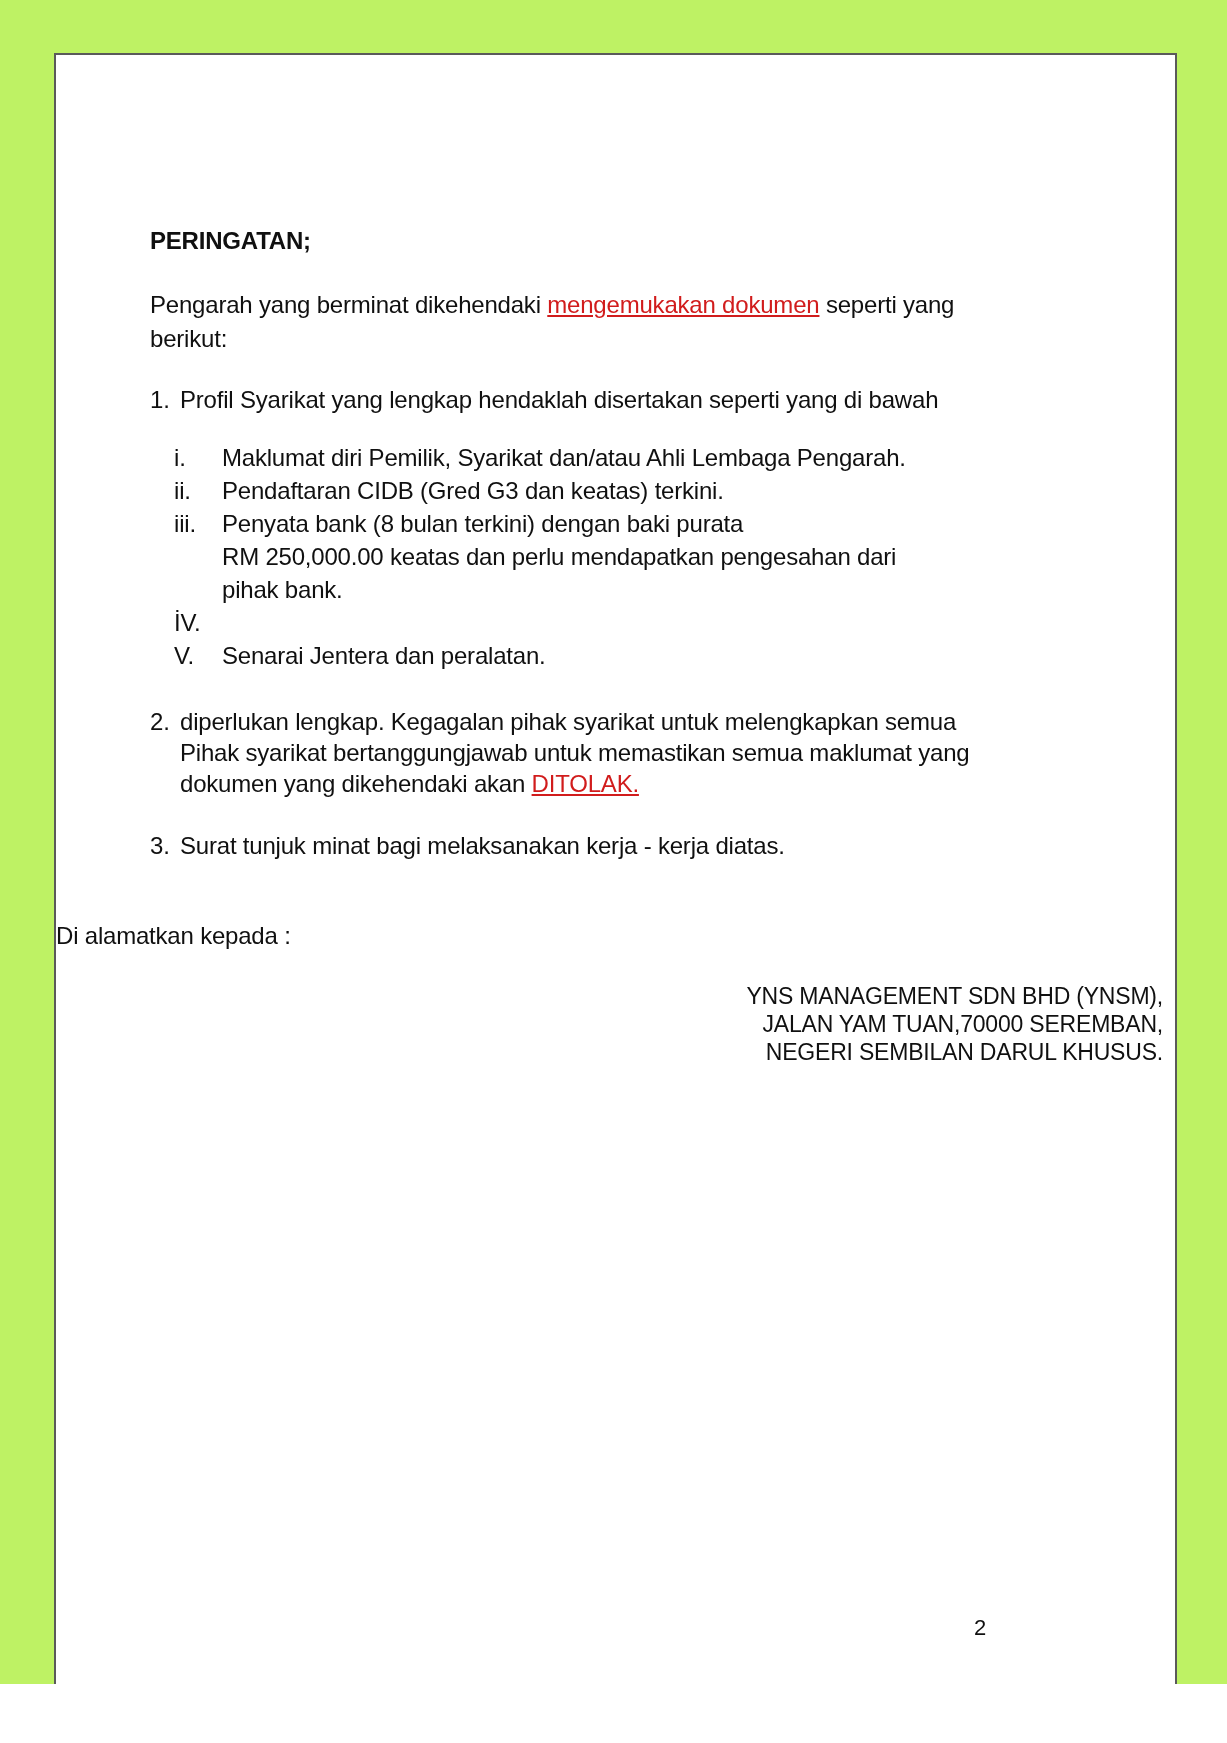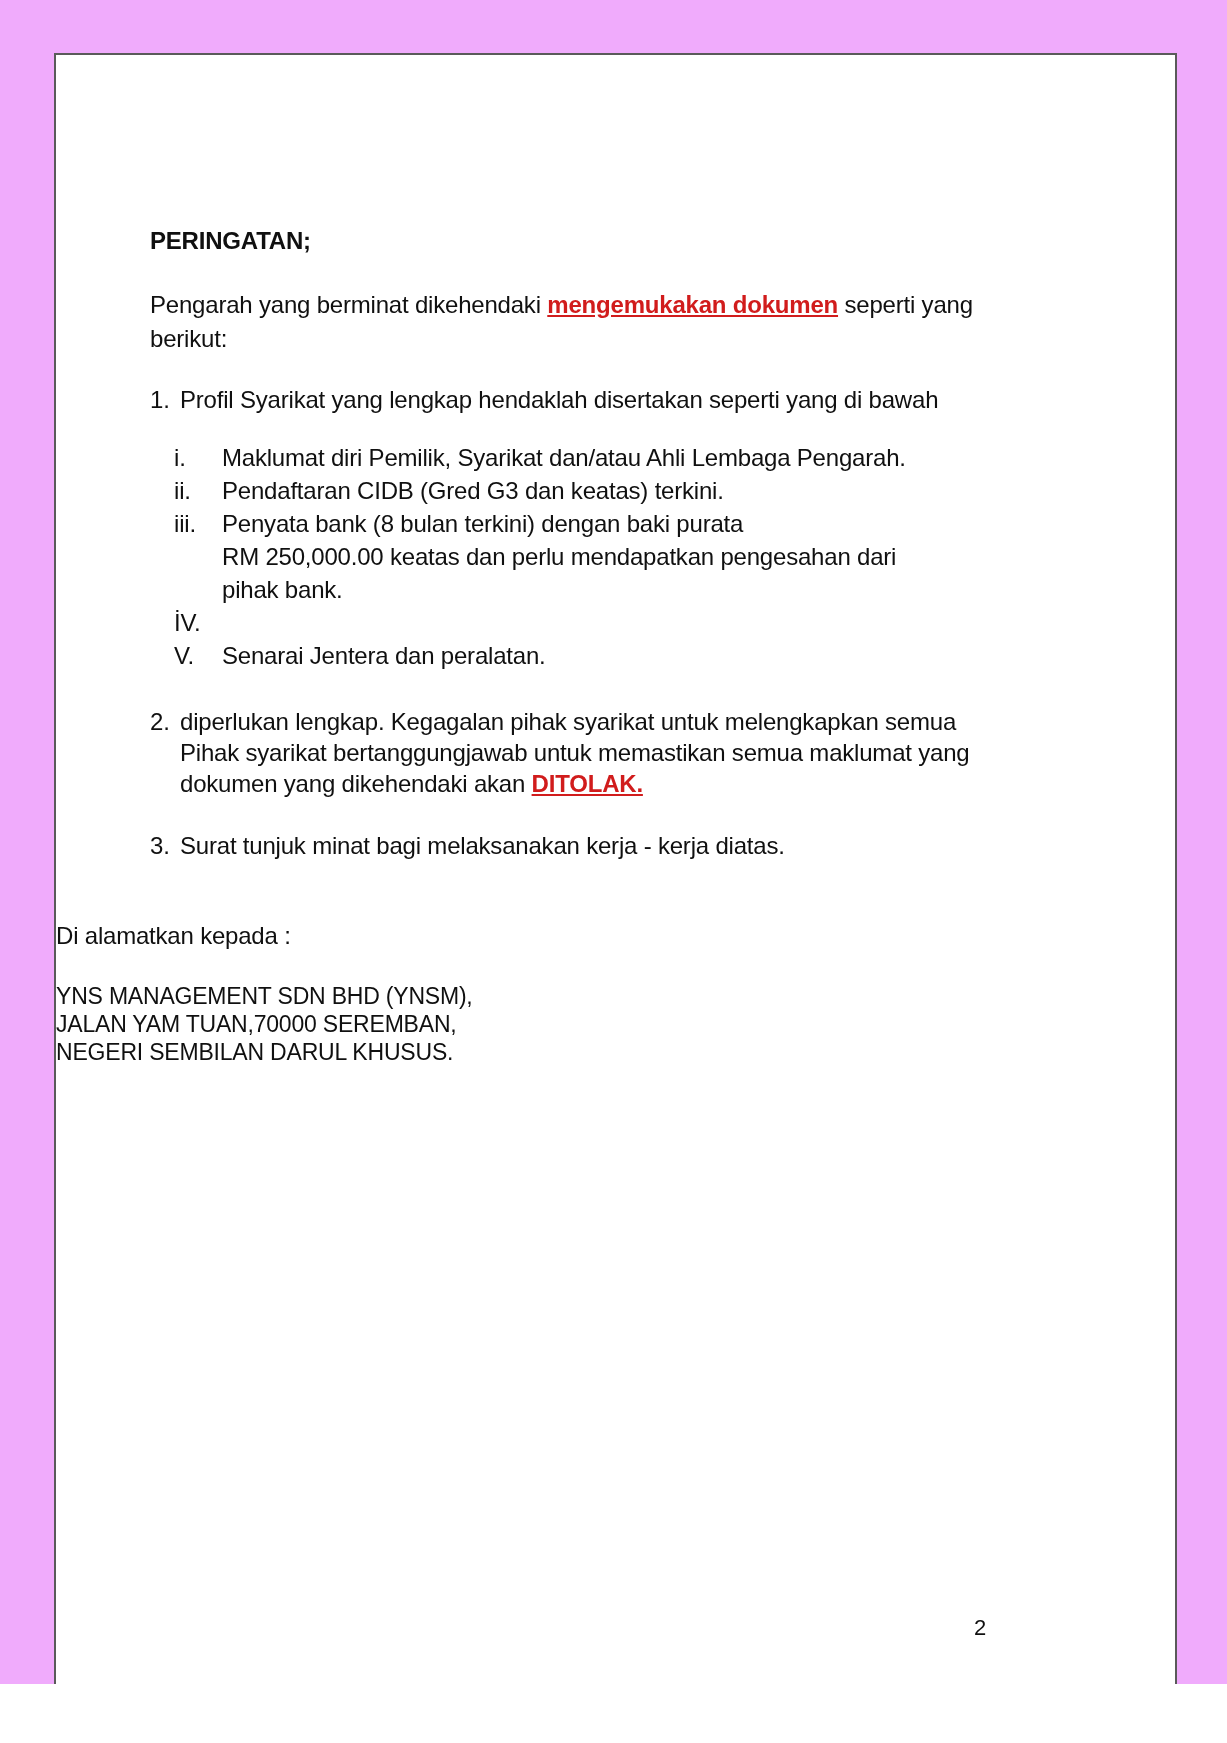--- a/index.html
+++ b/index.html
@@ -1,39 +1,39 @@
 <!DOCTYPE html>
 <html style="--red: #d11c1c; --text: #101010; --border: #5a5a5a;"><head>
 <meta charset="utf-8">
 <style>
   html,body { margin:0; padding:0; background:#ffffff; }
   .page {
-    position:relative; width:1227px; height:1684px; background:#f0abfc;
+    position:relative; width:1227px; height:1684px; background:#bef264;
     font-family:"Liberation Sans","DejaVu Sans",sans-serif;
     color:var(--text,#101010); font-size:24px; letter-spacing:-0.2px; overflow:hidden;
   }
   .frame {
     position:absolute; left:54px; top:53px; width:1123px; height:1646px;
     border:2px solid var(--border,#5a5a5a); box-sizing:border-box; background:#ffffff;
   }
   .abs { position:absolute; margin:0; }
   .heading { left:150px; top:224px; font-weight:bold; line-height:34px; }
   .intro { left:150px; top:288px; line-height:34px; }
-  .red { color:var(--red,#d11c1c); font-weight:bold; text-decoration:underline;text-align:center; }
+  .red { color:var(--red,#d11c1c); font-weight:normal; text-decoration:underline;text-align:center; }
   .item { display:flex; line-height:34px; }
   .item .num { flex:none; width:30px; }
   #item1 { left:150px; top:383px; }
   .sublist { left:150px; top:441px; line-height:33px; }
   .subrow { display:flex; }
   .subrow .marker { flex:none; width:72px; padding-left:24px; box-sizing:border-box; }
   .italic { font-style:italic; }
   #item2 { left:150px; top:706px; line-height:31px; }
   #item3 { left:150px; top:829px; }
   .addr-intro { left:56px; top:919px; width:1123px; line-height:34px; }
-  .address { left:56px; top:982px; width:1123px; text-align:left; line-height:28px; font-size:23px; }
+  .address { left:40px; top:982px; width:1123px; text-align:right; line-height:28px; font-size:23px; }
   .pagenum { left:960px; top:1615px; width:40px; text-align:center; font-size:22px; line-height:26px; }
 </style>
 </head>
 <body>
 
 <div class="page">
   <div class="frame"></div>
 
   <p class="abs heading">PERINGATAN;</p>
 

